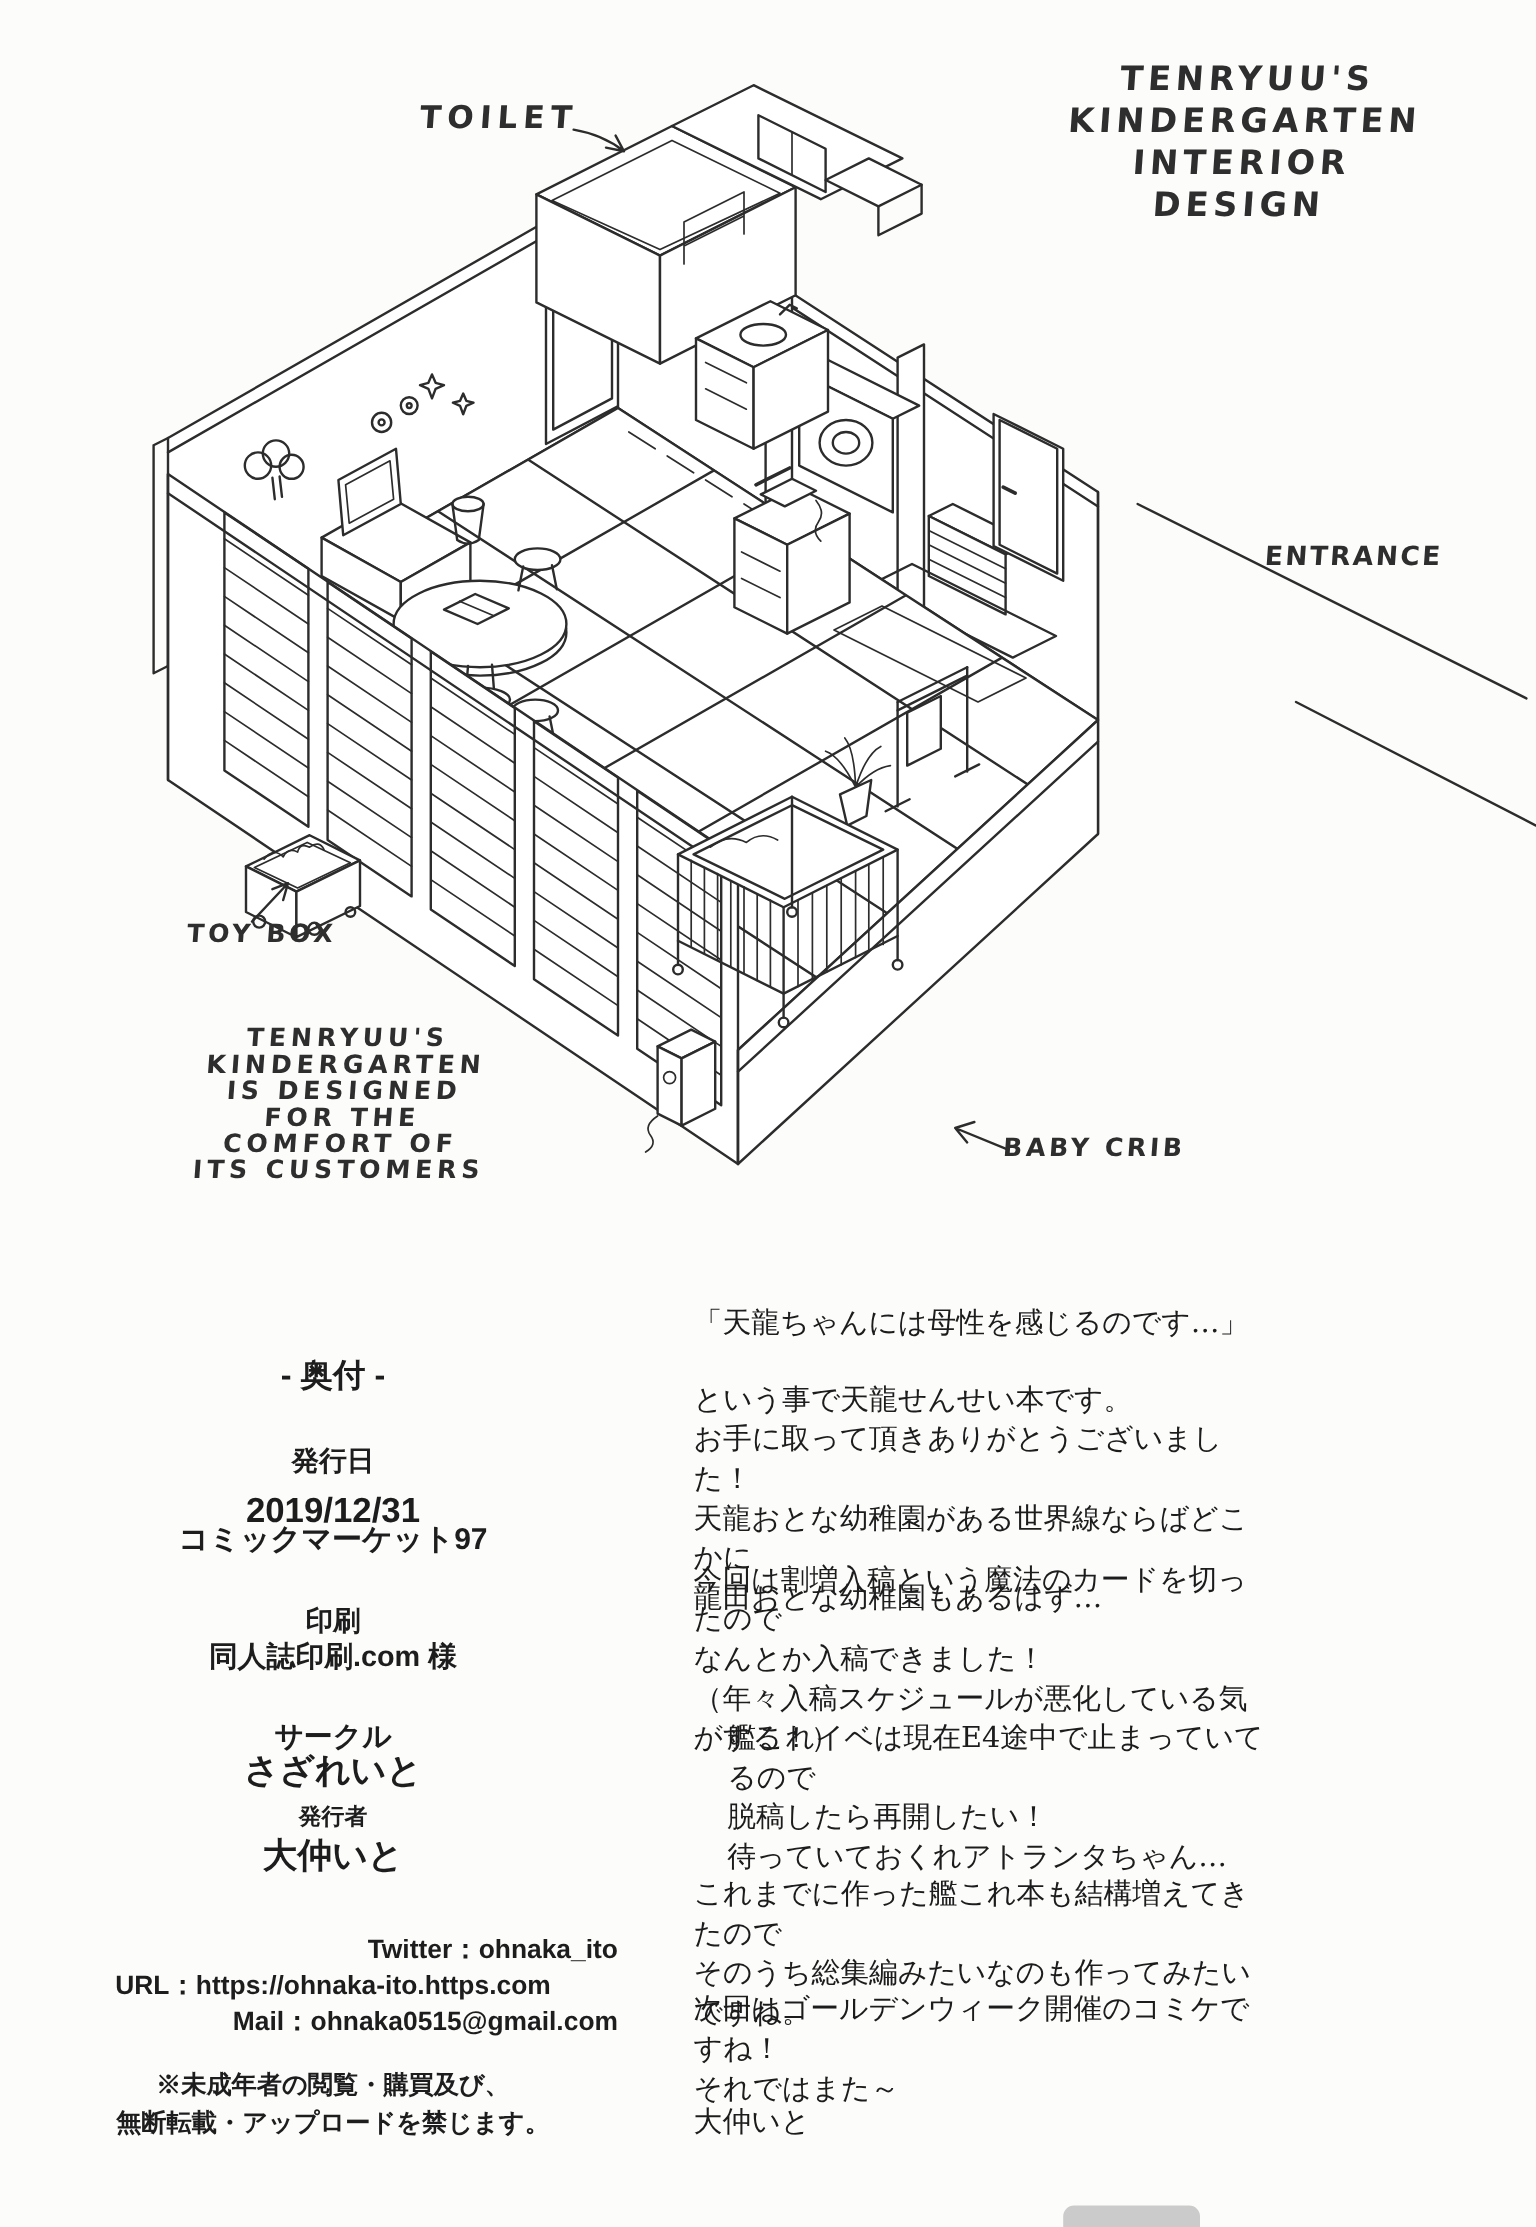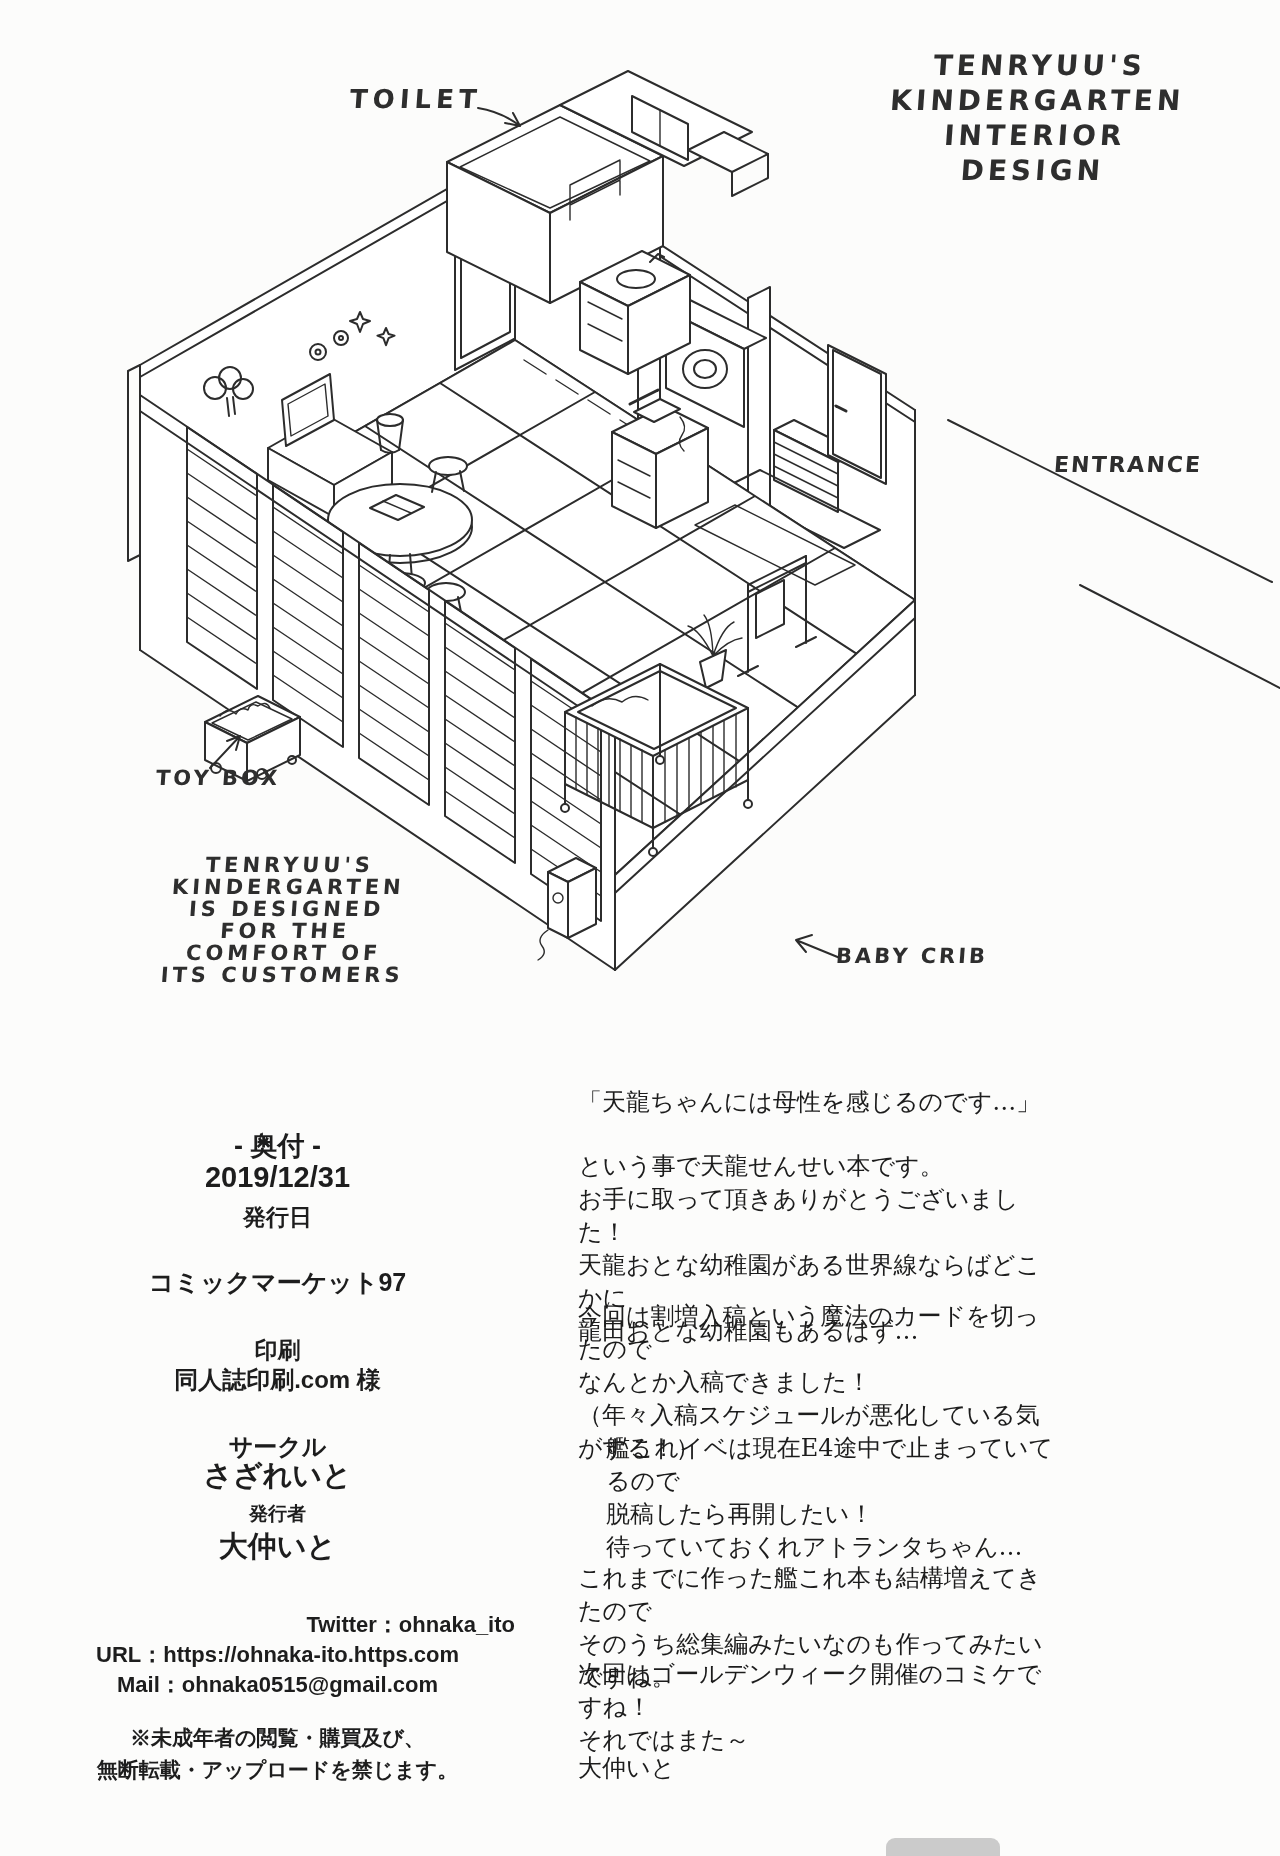--- a/index.html
+++ b/index.html
@@ -25,31 +25,31 @@
   .lbl-toilet{left:350px; top:84px; font-size:26px; letter-spacing:5px;}
   .lbl-entrance{left:1054px; top:452px; font-size:22px; letter-spacing:2px;}
   .lbl-toybox{left:156px; top:766px; font-size:21px; letter-spacing:3px;}
   .lbl-babycrib{left:836px; top:944px; font-size:21px; letter-spacing:3px;}
 
   .col-left{position:absolute; left:40px; top:0; width:475px; text-align:center;
     font-family:"Liberation Sans", sans-serif; font-weight:700; color:#1d1d1d;}
   .col-left div{position:absolute; left:0; width:475px; white-space:pre-line;}
   .l-heading{top:1128px; font-size:27px;}
   .l-issue-label{top:1202px; font-size:23px;}
-  .l-issue-date{top:1161px; font-size:29px;}
+  .l-issue-date{top:1243px; font-size:29px;}
   .l-event{top:1266px; font-size:25px;}
   .l-print-label{top:1335px; font-size:23px;}
   .l-printer{top:1364px; font-size:24px;}
   .l-circle-label{top:1431px; font-size:24px;}
   .l-circle{top:1456px; font-size:29px;}
   .l-pub-label{top:1501px; font-size:19px;}
   .l-publisher{top:1527px; font-size:29px;}
   .l-twitter{top:1610px; font-size:22px;text-align:right;}
   .l-url{top:1640px; font-size:22px;}
-  .l-mail{top:1670px; font-size:22px;}
+  .l-mail{top:1670px; font-size:22px;text-align:right;}
   .l-notice{top:1722px; font-size:21px; line-height:32px;}
 
   .col-right{position:absolute; left:578px; top:0; width:470px;
     font-family:"DejaVu Serif","Liberation Serif", serif; font-weight:400; color:#1c1c1c;}
   .col-right div{position:absolute; left:0; width:470px; font-size:24px;
     line-height:33px; white-space:pre-line;}
   .r-quote{top:1086px;}
   .r-p1{top:1150px;}
   .r-p2{top:1300px;}
   .r-p3{top:1432px;margin-left:28px;}

